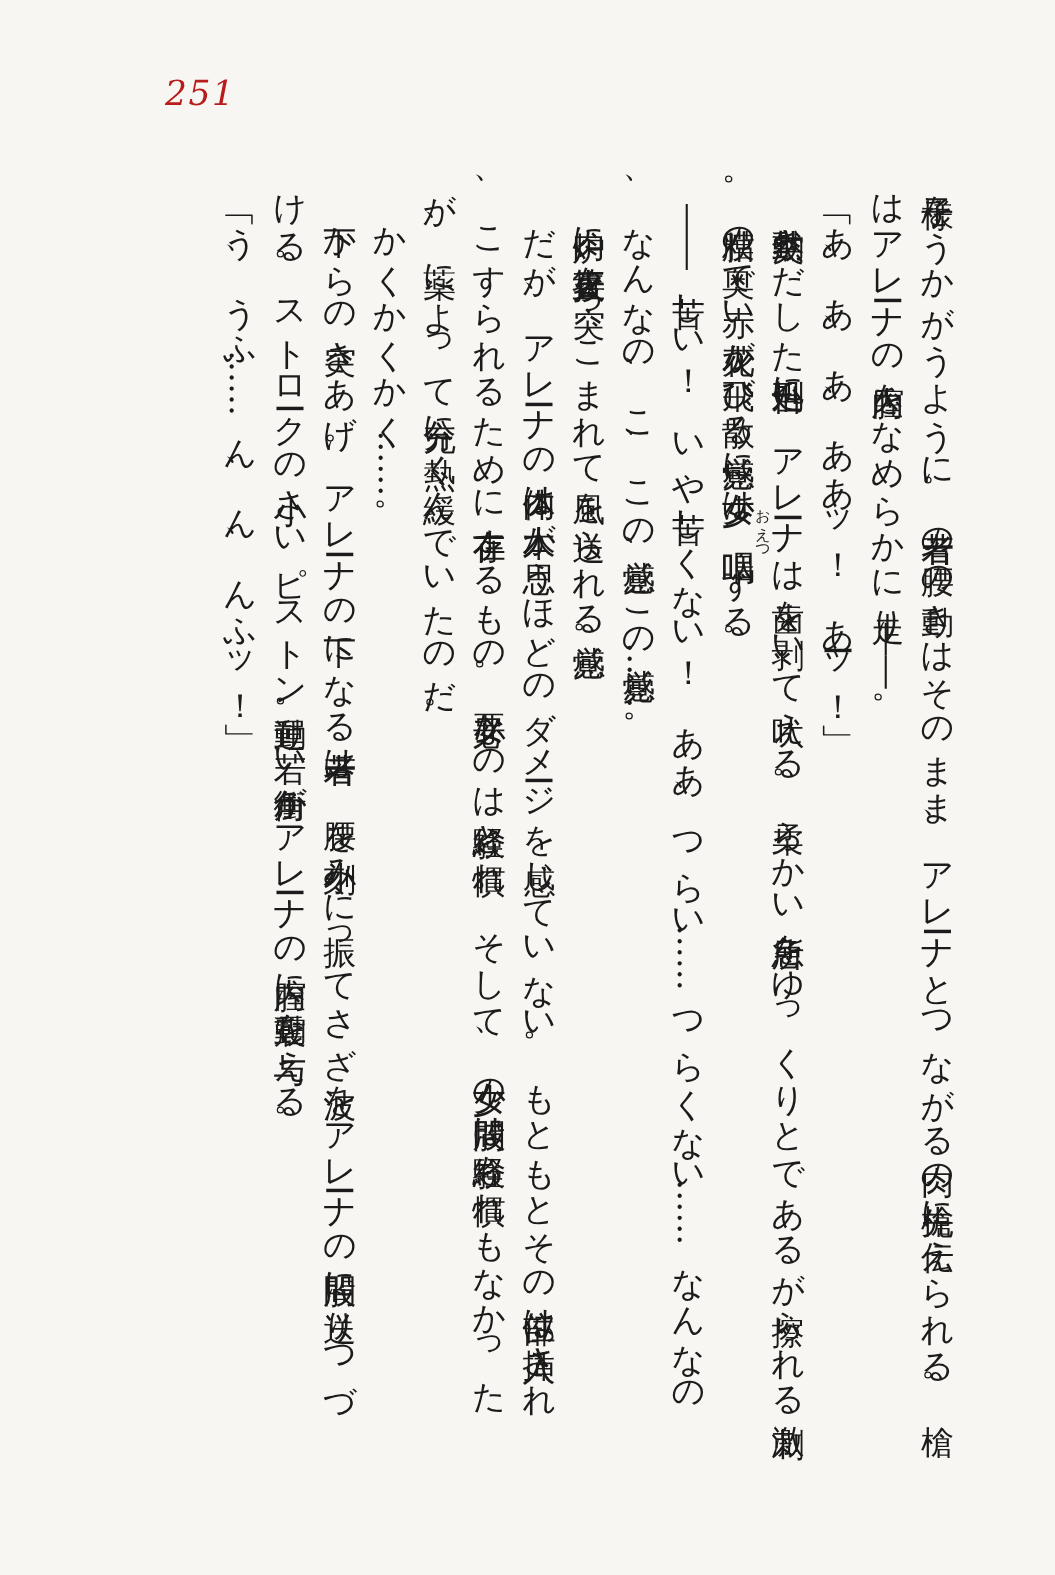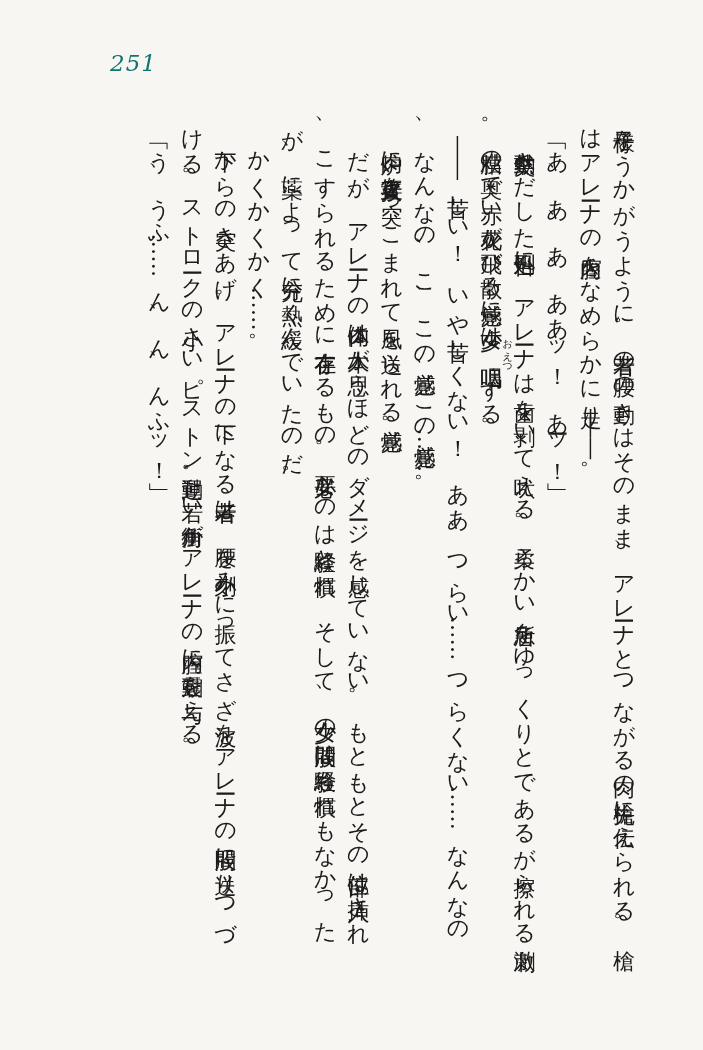--- a/index.html
+++ b/index.html
@@ -17,21 +17,21 @@
     width: 703px;
     height: 1050px;
     background: #f7f6f2;
   }
   .page-number {
     position: absolute;
     top: 50px;
     left: 110px;
     font-size: 23px;
     font-style: italic;
-    color: #0f766e;
+    color: #b91c1c;
     letter-spacing: 1px;
   }
   .text-block {
     position: absolute;
     top: 114px;
     right: 62px;
     height: 838px; 
     writing-mode: vertical-rl;
     -webkit-writing-mode: vertical-rl;
     font-size: 22px;

